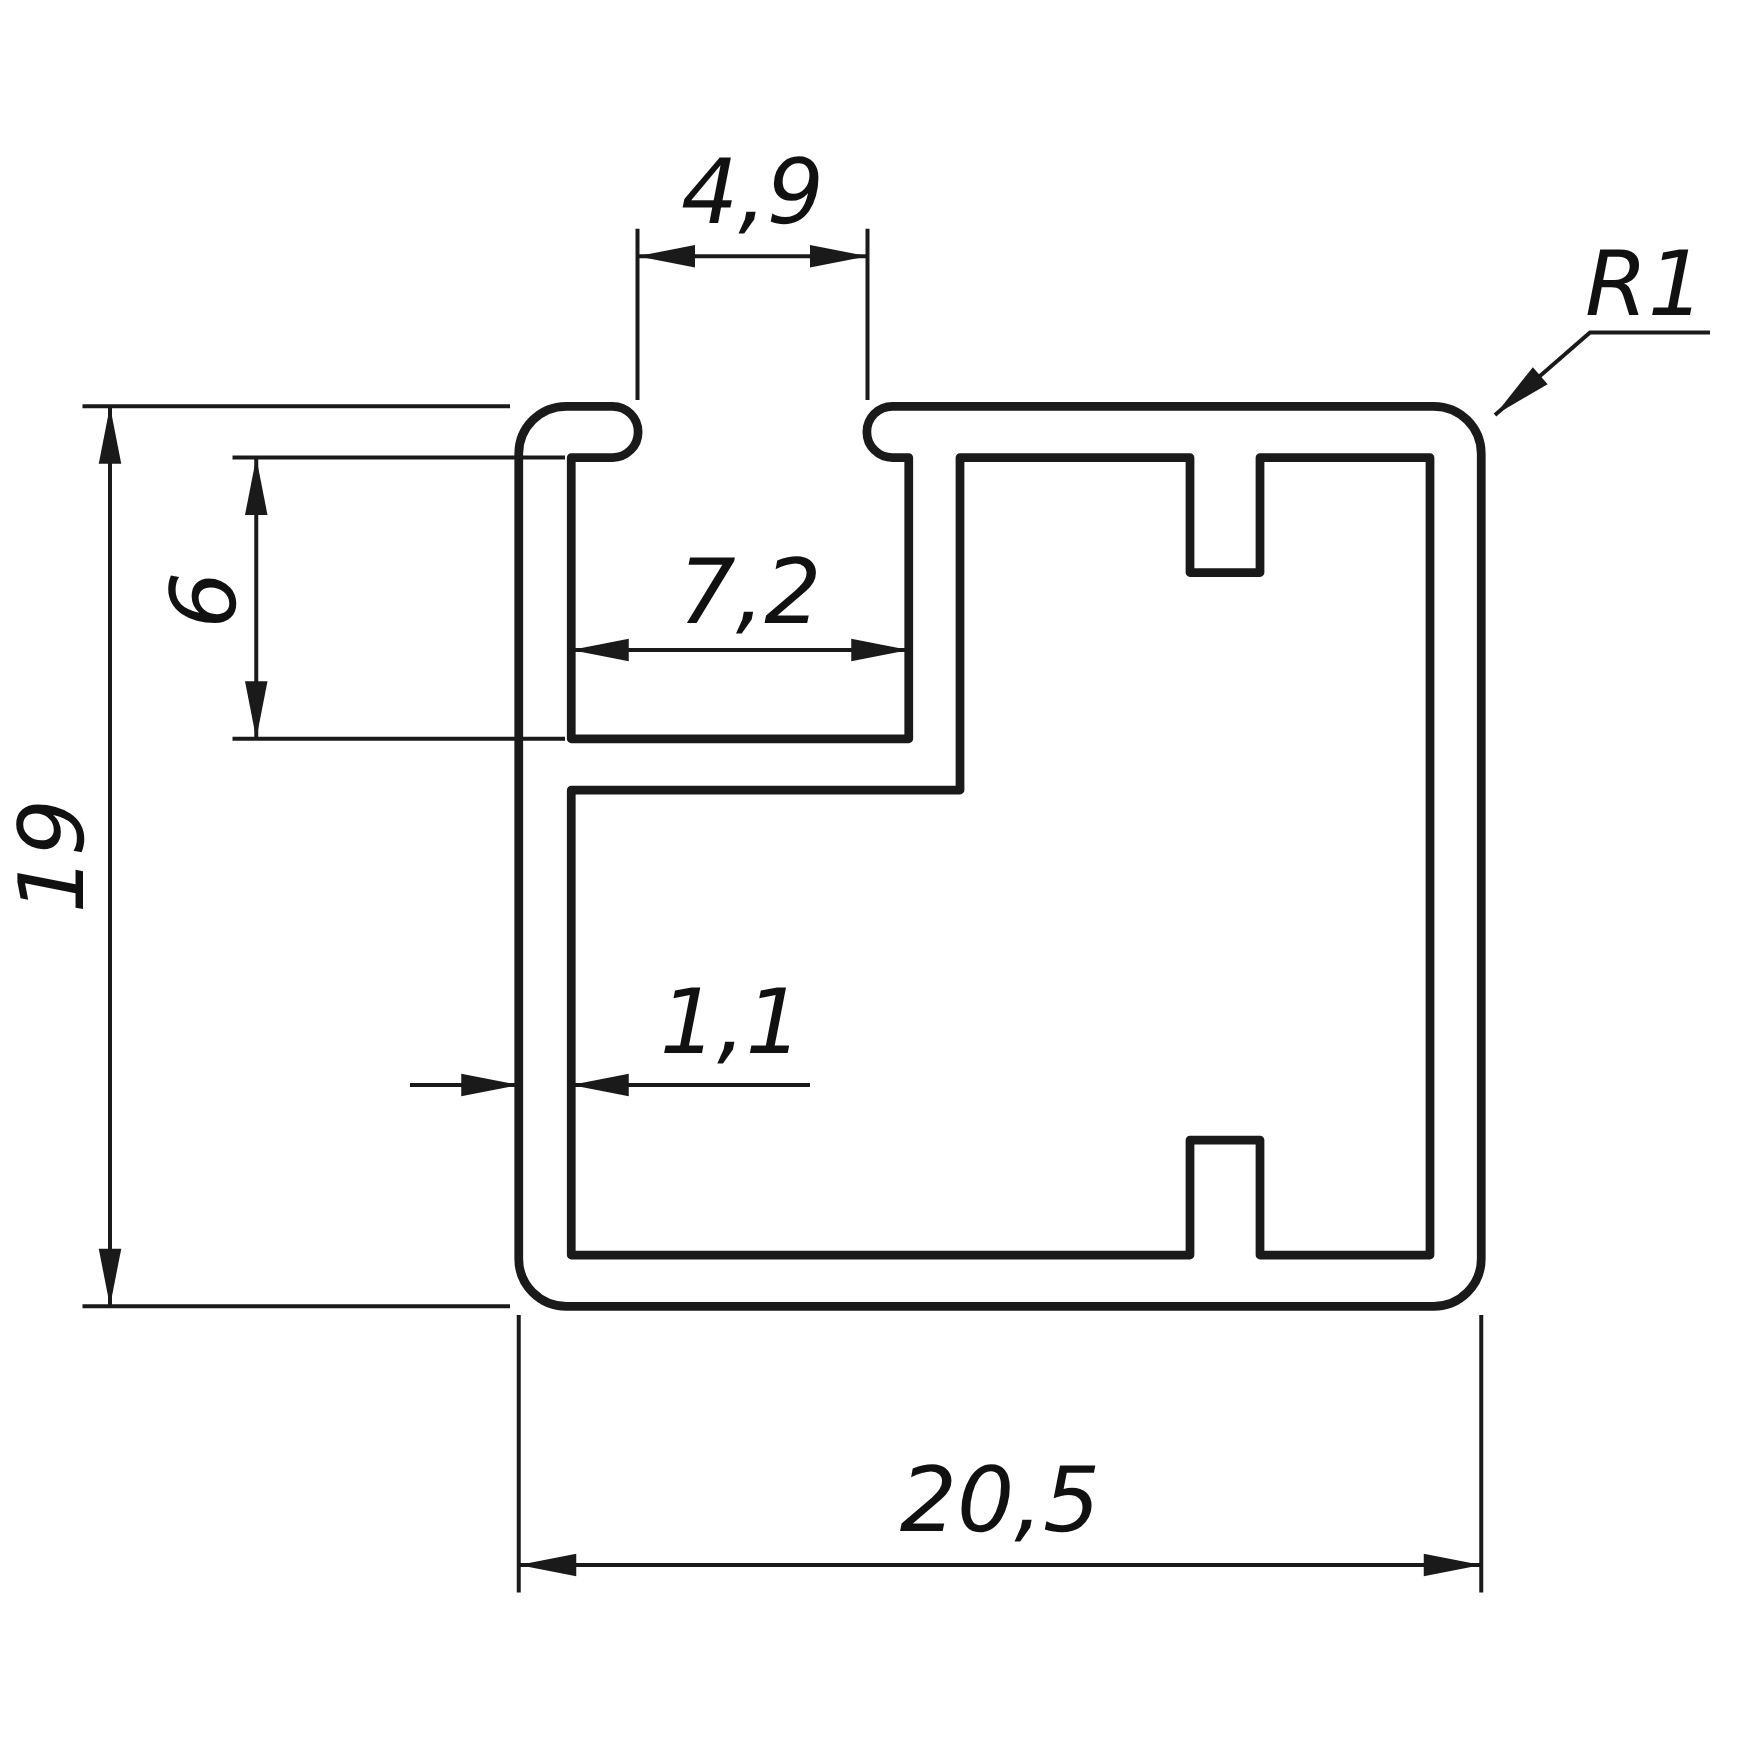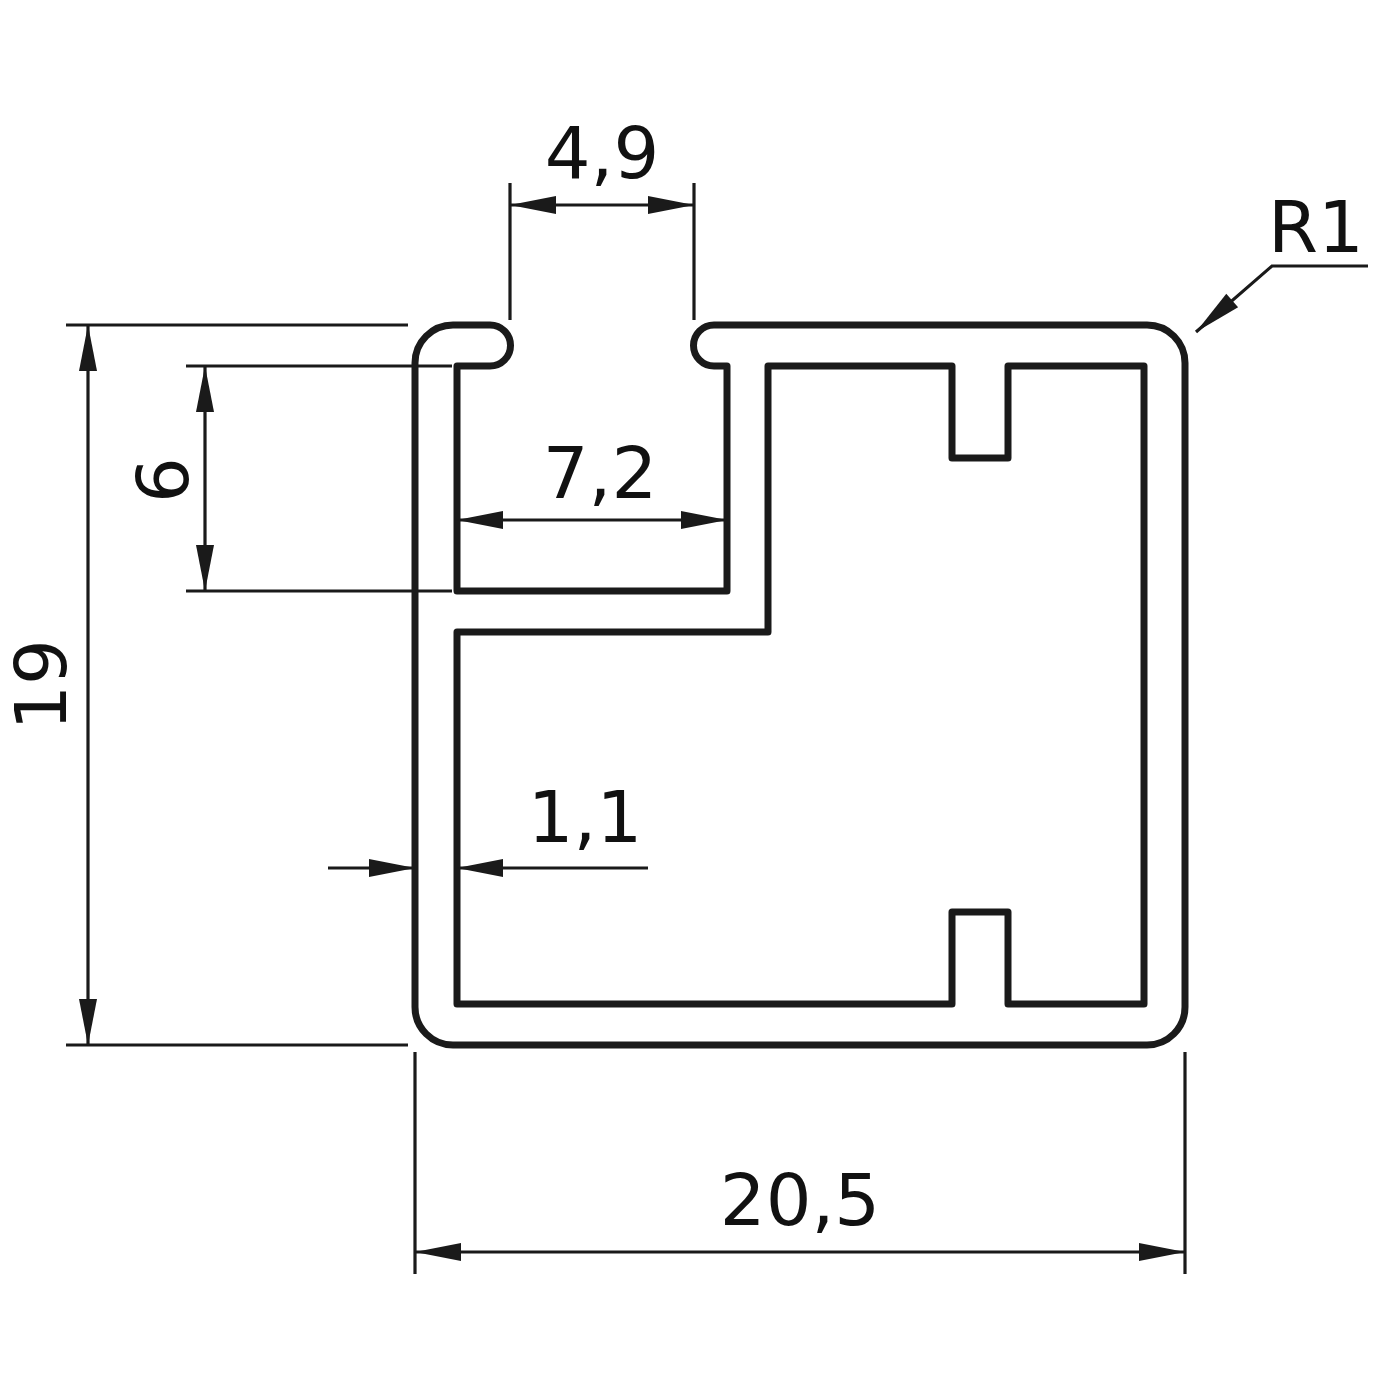--- a/index.html
+++ b/index.html
@@ -1,16 +1,16 @@
 <!DOCTYPE html>
 <html><head>
 <meta charset="utf-8">
 <style>
   html,body{margin:0;padding:0;background:#ffffff;}
-  .stage{position:relative;width:1400px;height:1400px;background:#ffffff;overflow:hidden;}
+  .stage{position:relative;width:1400px;height:1400px;background:#ffffff;overflow:hidden;font-style:italic;}
   svg{display:block;}
   .profile{fill:none;stroke:#1a1a1a;stroke-width:7;stroke-linejoin:round;stroke-linecap:round;}
   .dim{stroke:#1a1a1a;stroke-width:3.2;fill:none;stroke-linecap:butt;}
   .arrow{fill:#1a1a1a;stroke:none;}
   .dimtext{font-family:"DejaVu Sans","Liberation Sans",sans-serif;font-size:72px;fill:#111111;}
 </style>
 </head>
 <body>
 
 <div class="stage">

